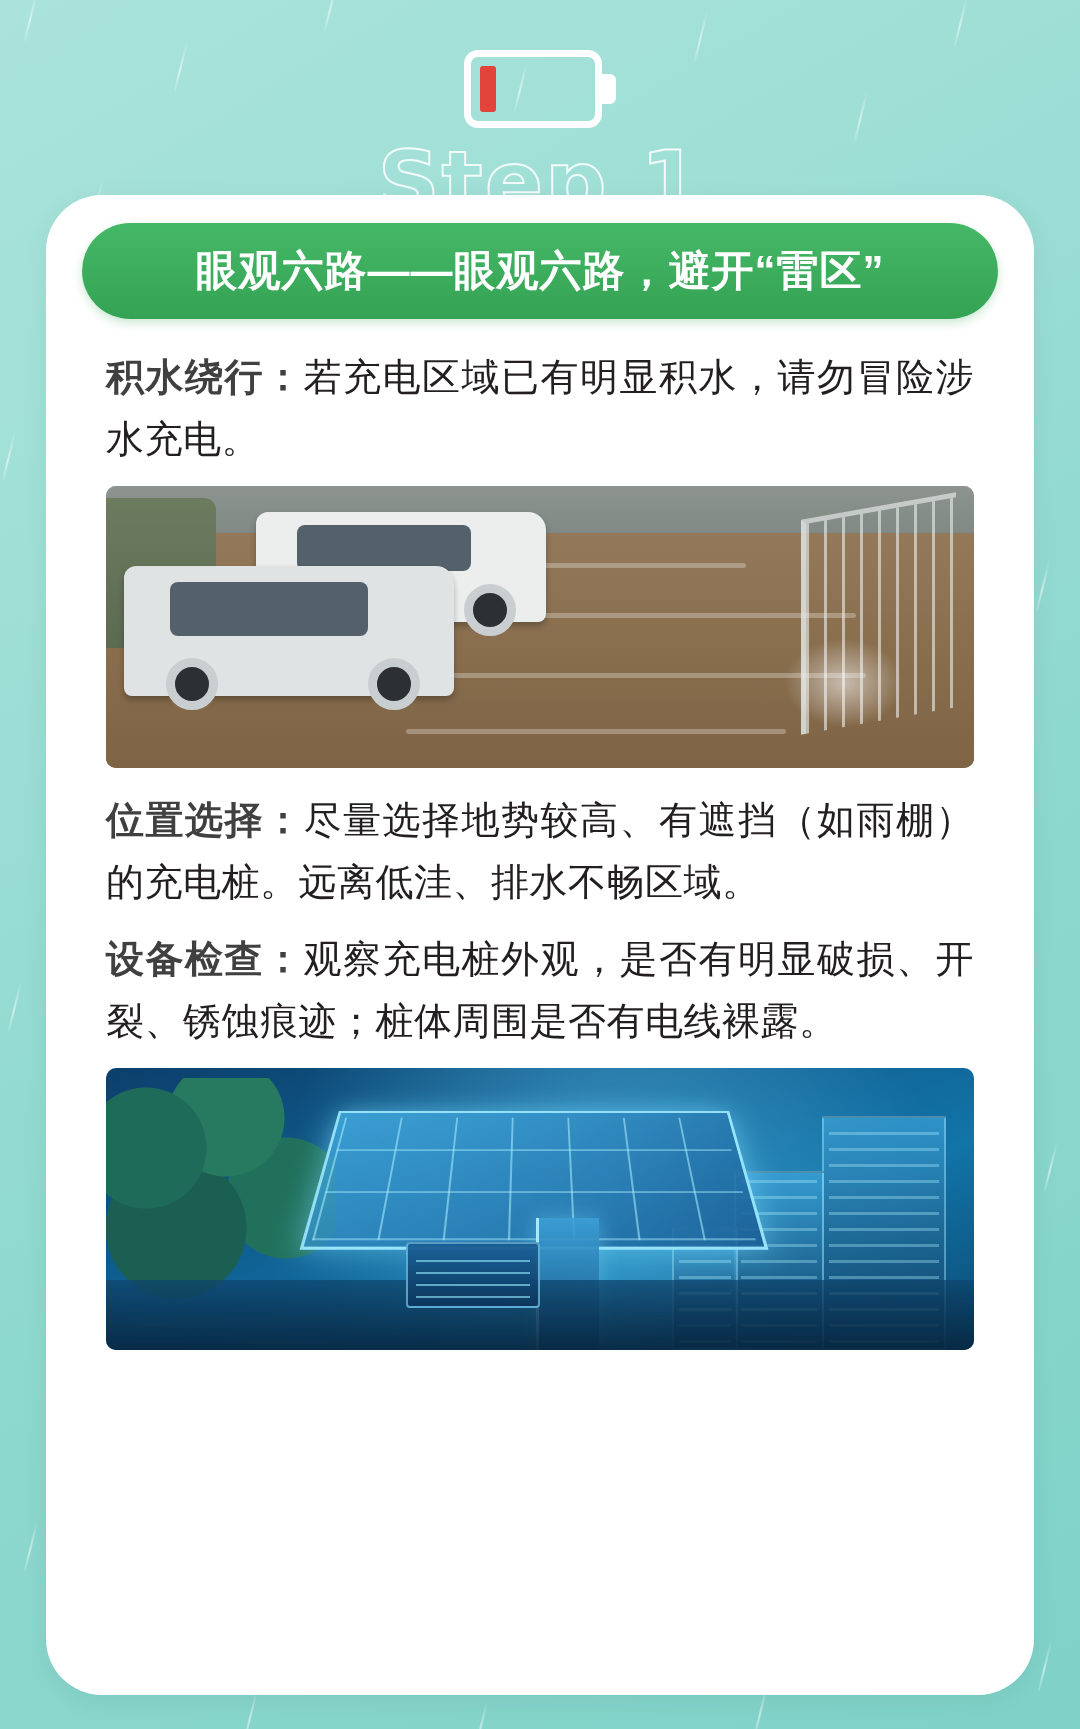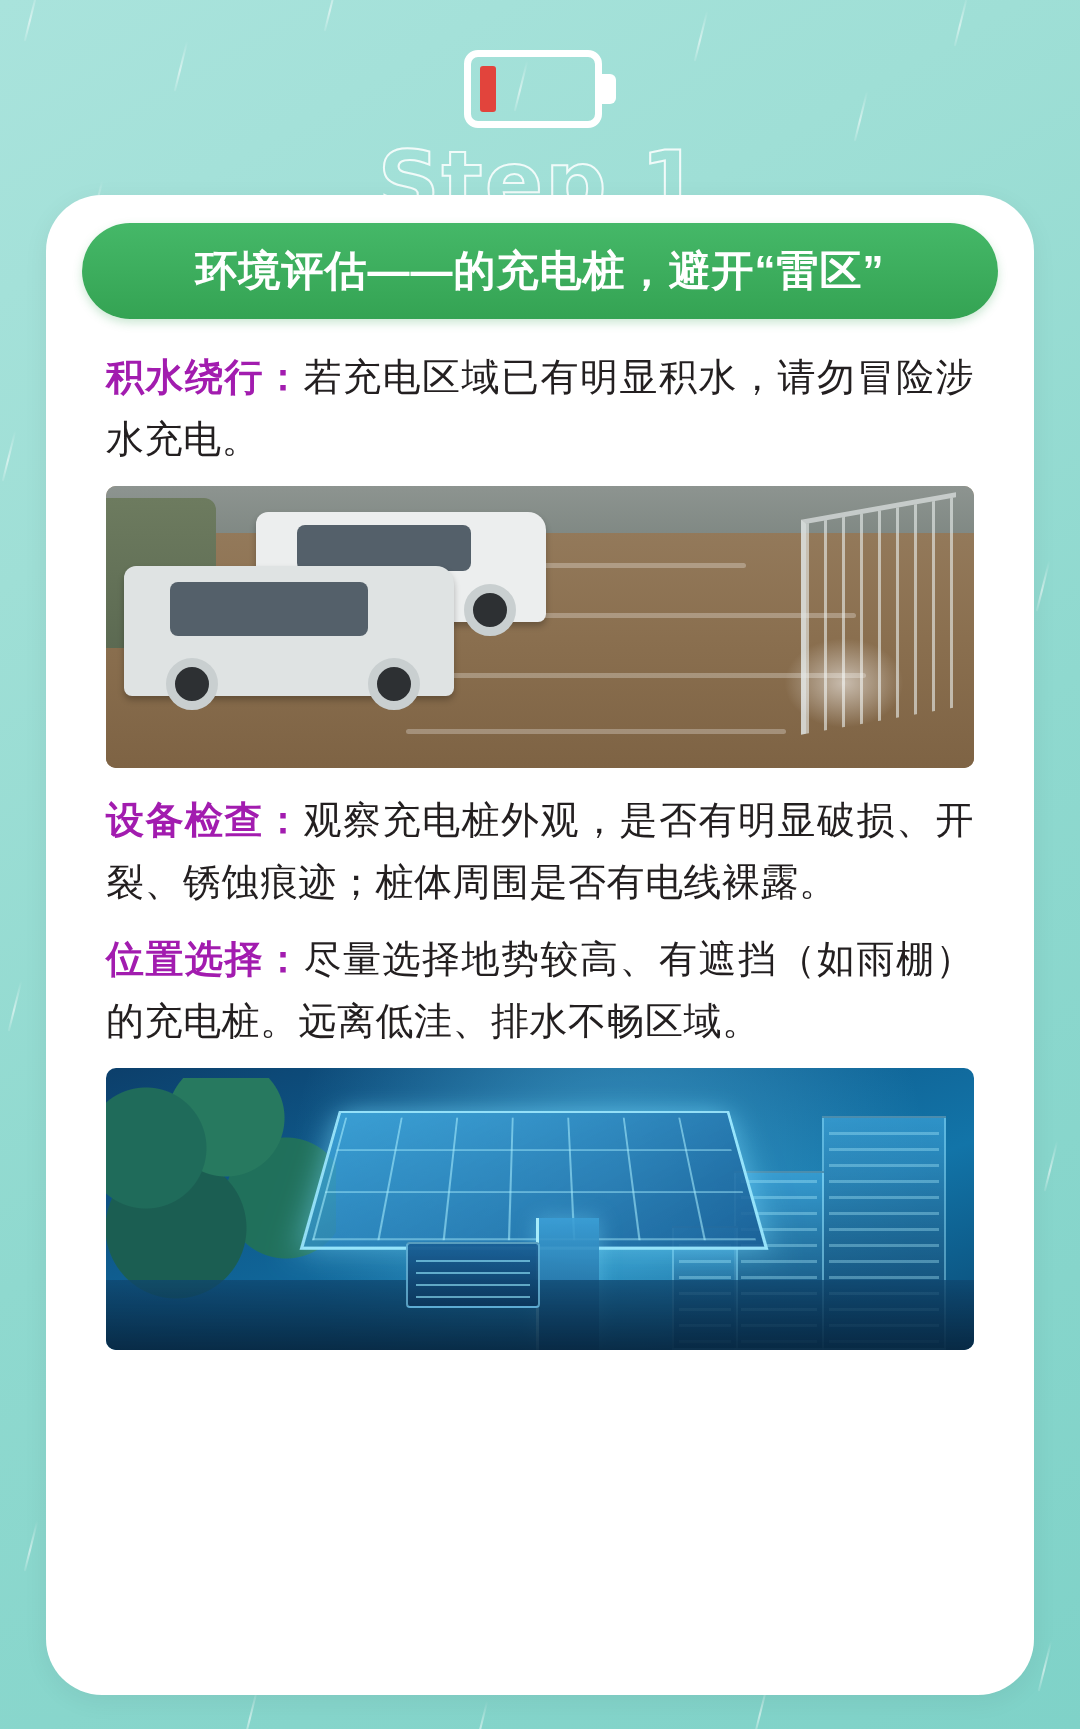--- a/index.html
+++ b/index.html
@@ -138,21 +138,21 @@
 
   .para {
     font-size: 38px;
     line-height: 1.62;
     color: #231f20;
     margin: 0 0 16px 0;
     text-align: justify;
     letter-spacing: 0.5px;
   }
   .para .lead {
-    color: #a21caf;
+    color: #404040;
     font-weight: bold;
   }
 
   .photo {
     width: 868px;
     height: 282px;
     border-radius: 10px;
     margin: 12px 0 22px 0;
     overflow: hidden;
     position: relative;
@@ -342,21 +342,21 @@
   <div class="step-word">Step 1</div>
 
   <div class="battery">
     <div class="body"></div>
     <div class="level"></div>
     <div class="cap"></div>
   </div>
 
   <div class="card">
 
-    <div class="title-pill">环境评估——的充电桩，避开“雷区”</div>
+    <div class="title-pill">眼观六路——眼观六路，避开“雷区”</div>
 
     <div class="content">
 
       <p class="para">
         <span class="lead">积水绕行：</span><span>若充电区域已有明显积水，请勿冒险涉水充电。</span>
       </p>
 
       <div class="photo flood">
         <div class="road"></div>
         <div class="water">
@@ -374,25 +374,25 @@
         </div>
         <div class="car car1">
           <div class="cabin"></div>
           <div class="wheel l"></div>
           <div class="wheel r"></div>
         </div>
         <div class="splash"></div>
       </div>
 
       <p class="para">
+        <span class="lead">位置选择：</span><span>尽量选择地势较高、有遮挡（如雨棚）的充电桩。远离低洼、排水不畅区域。</span>
+      </p>
+
+      <p class="para">
         <span class="lead">设备检查：</span><span>观察充电桩外观，是否有明显破损、开裂、锈蚀痕迹；桩体周围是否有电线裸露。</span>
-      </p>
-
-      <p class="para">
-        <span class="lead">位置选择：</span><span>尽量选择地势较高、有遮挡（如雨棚）的充电桩。远离低洼、排水不畅区域。</span>
       </p>
 
       <div class="photo station">
         <div class="sky-glow"></div>
         <div class="trees"></div>
         <div class="tower t1"></div>
         <div class="tower t2"></div>
         <div class="tower t3"></div>
         <div class="canopy"></div>
         <div class="pillar"></div>

